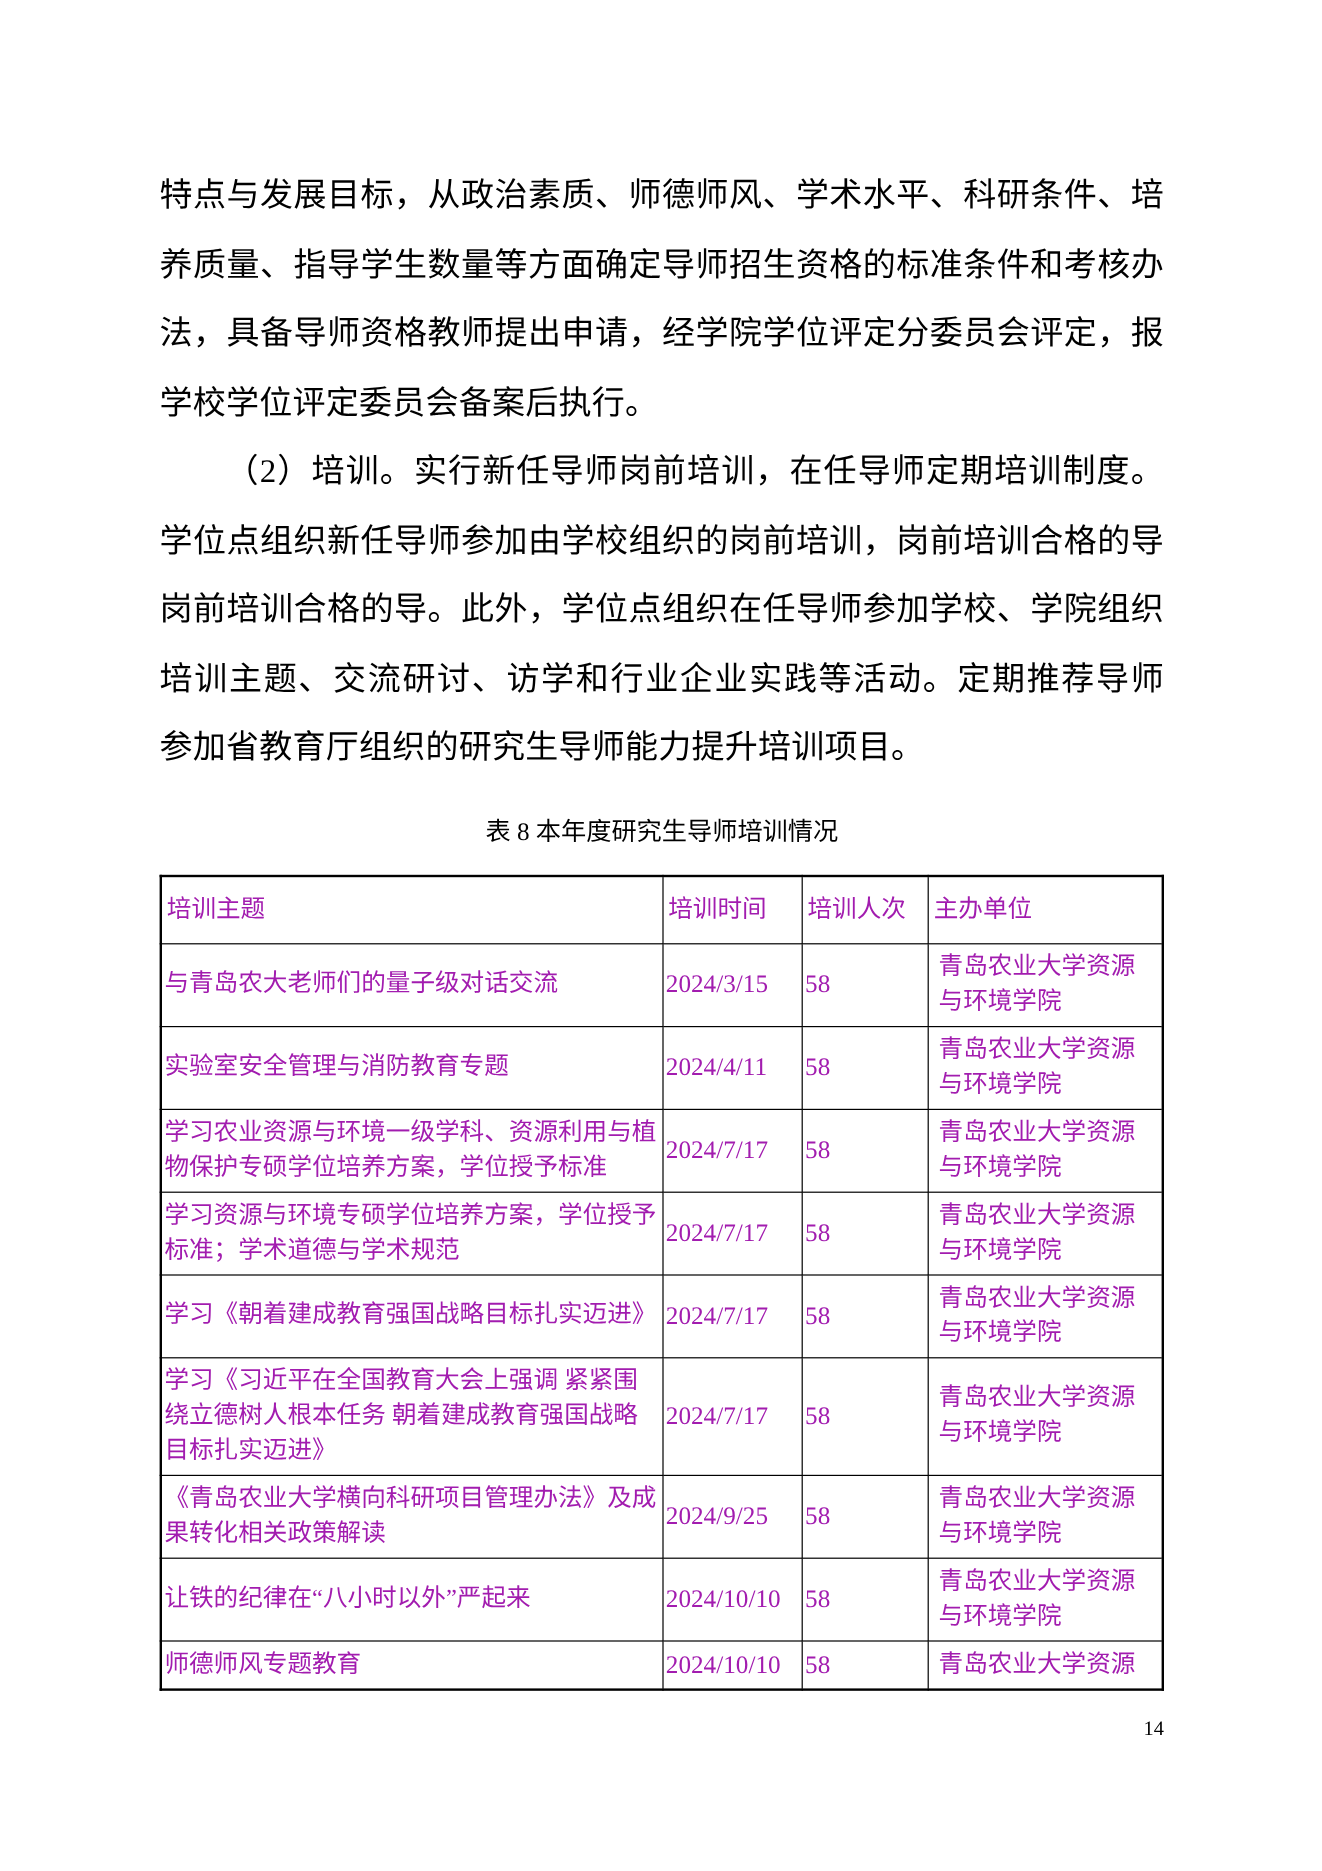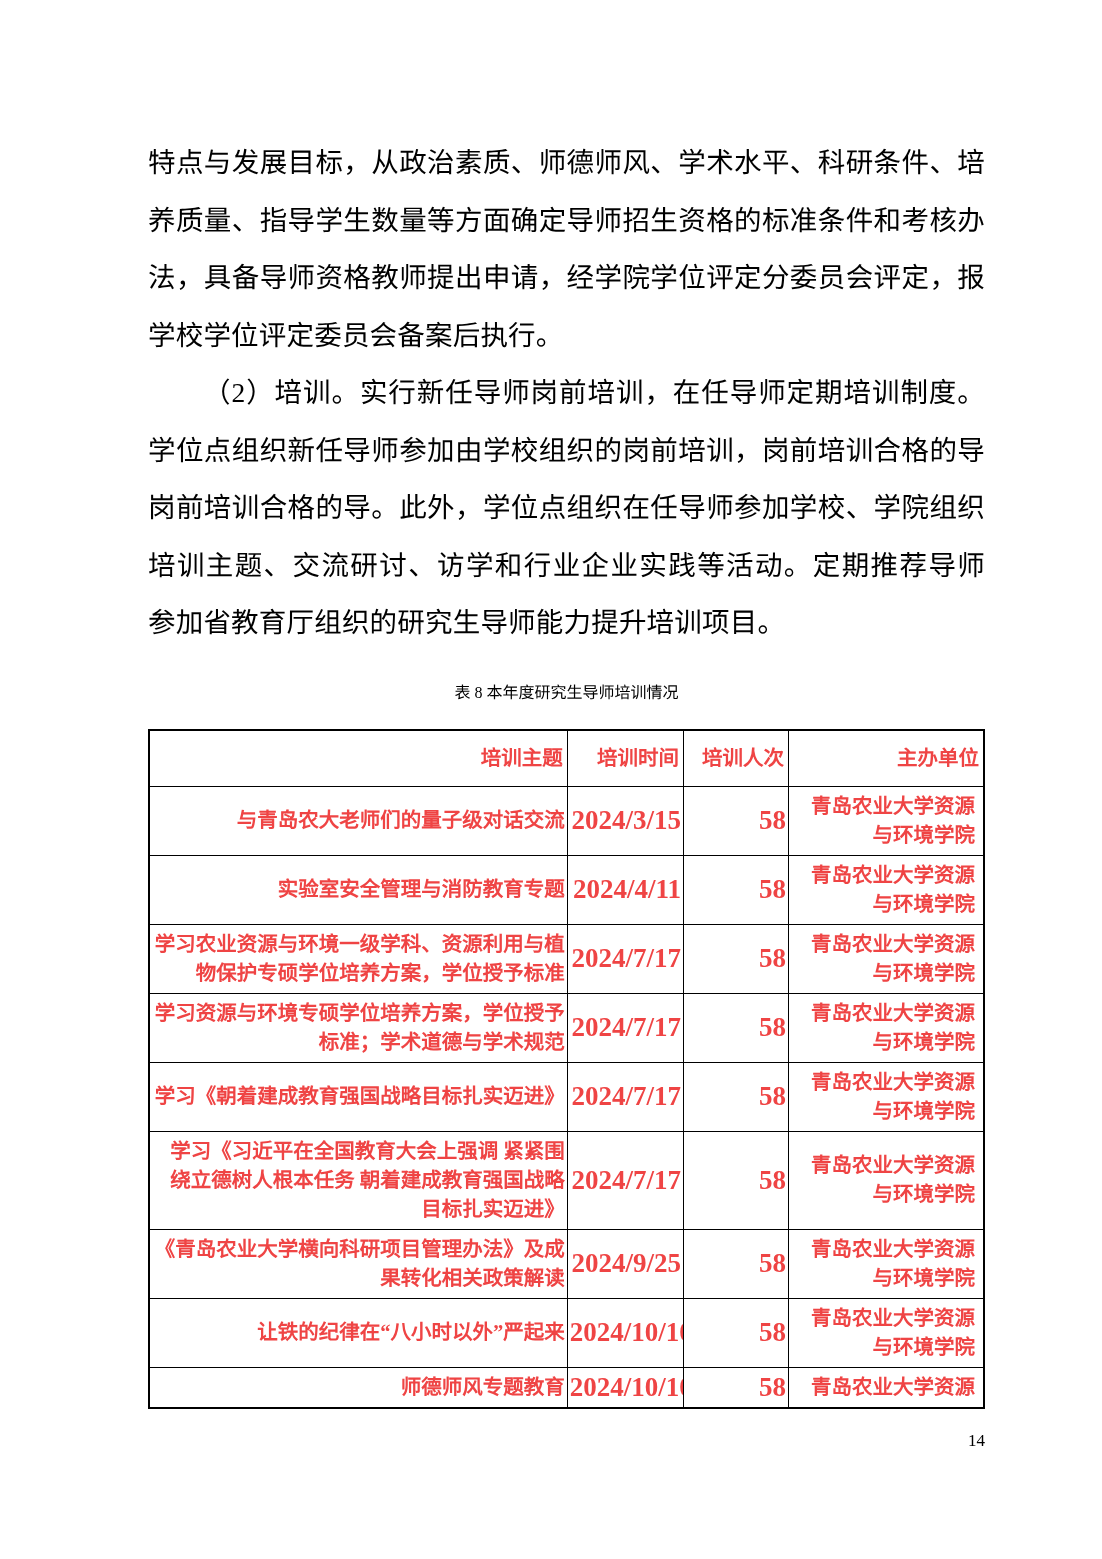--- a/index.html
+++ b/index.html
@@ -12,21 +12,21 @@
     width: 1102px;
     height: 1559px;
     margin: 0 auto;
     background: #ffffff;
     color: #000000;
     font-family: "Liberation Serif", "DejaVu Serif", serif;
     overflow: hidden;
   }
   .content {
     position: absolute;
-    left: 148px;
+    left: 133px;
     width: 837px;
     top: 0;
   }
   
   .body-text {
     margin-top: 134px;
     font-size: 27.5px;
     line-height: 57.5px;
     color: #000000;
   }
@@ -40,54 +40,54 @@
     padding-left: 55px;
   }
   .para-line.last {
     text-align-last: left;
   }
   
   .table-title {
     margin-top: 26px;
     margin-bottom: 21px;
     text-align: center;
-    font-size: 16px;
+    font-size: 21px;
     line-height: 30px;
   }
   
   table.training {
     width: 837px;
     border-collapse: collapse;
     table-layout: fixed;
     border: 2px solid #000000;
     font-size: 20.5px;
   }
   table.training th,
   table.training td {
     border: 1.5px solid #000000;
-    text-align: right;
+    text-align: left;
     vertical-align: middle;
     line-height: 29px;
-    font-weight: bold;
-    color: #ef4444;
+    font-weight: normal;
+    color: #a21caf;
     overflow: hidden;
   }
   table.training th {
     padding: 13px 4px;
   }
   table.training td {
     padding: 5px 2px;
   }
   table.training td.org {
     padding-left: 8px;
     padding-right: 8px;
   }
   table.training td.date,
   table.training td.count {
-    font-size: 27px;
+    font-size: 21px;
   }
   
   .page-number {
     margin-top: 20px;
     text-align: right;
     font-size: 17px;
     line-height: 24px;
   }
 </style>
 </head>

